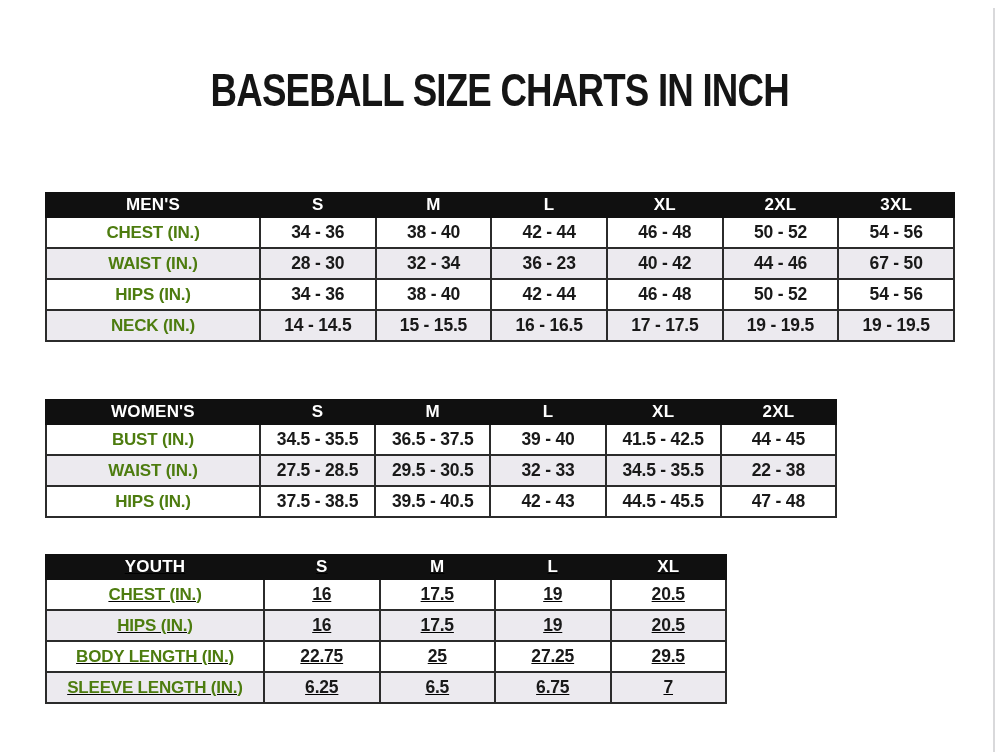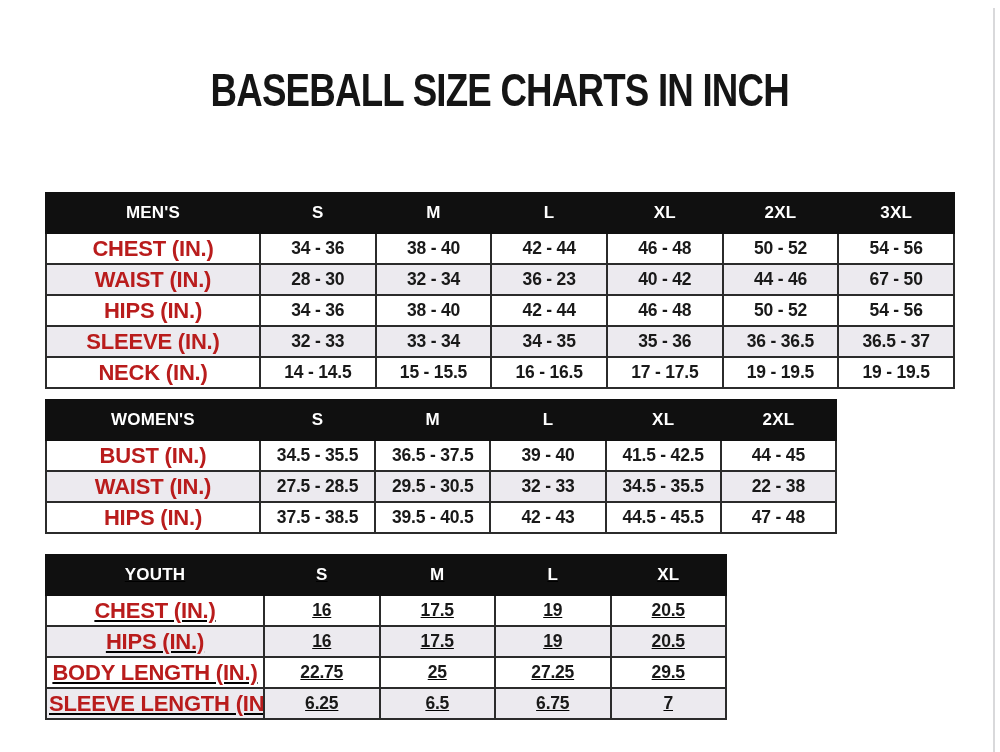--- a/index.html
+++ b/index.html
@@ -45,35 +45,35 @@
   #youth-table  { top: 554px; width: 682px; text-decoration: underline; }
 
   .size-table th, .size-table td {
     border: 2px solid #2b2b2b;
     text-align: center;
     vertical-align: middle;
     padding: 0 2px;
     overflow: hidden;
     white-space: nowrap;
   }
-  .size-table thead tr { height: 40px; }
+  .size-table thead tr { height: 24px; }
   .size-table thead th {
     background: #101010;
     color: #ffffff;
     font-size: 17px;
     font-weight: 700;
     border-color: #101010;
     letter-spacing: 0.2px;
   }
   .size-table tbody tr { height: 31px; background: #ffffff; }
   .size-table tbody tr:nth-child(even) { background: #eceaef; }
   .size-table tbody th.rowlabel {
-    font-size: 22px;
-    font-weight: 700;
-    color: #b91c1c;
+    font-size: 17px;
+    font-weight: 700;
+    color: #4d7c0f;
     letter-spacing: -0.2px;
   }
   .size-table tbody td {
     font-size: 17.5px;
     font-weight: 700;
     color: #191919;
     letter-spacing: -0.2px;
   }
   .size-table thead th:first-child { width: 208px; }
   #youth-table thead th:first-child { width: 212px; }
@@ -130,29 +130,20 @@
         <tr>
           <th class="rowlabel">HIPS (IN.)</th>
           <td>34 - 36</td>
           <td>38 - 40</td>
           <td>42 - 44</td>
           <td>46 - 48</td>
           <td>50 - 52</td>
           <td>54 - 56</td>
         </tr>
         <tr>
-          <th class="rowlabel">SLEEVE (IN.)</th>
-          <td>32 - 33</td>
-          <td>33 - 34</td>
-          <td>34 - 35</td>
-          <td>35 - 36</td>
-          <td>36 - 36.5</td>
-          <td>36.5 - 37</td>
-        </tr>
-        <tr>
           <th class="rowlabel">NECK (IN.)</th>
           <td>14 - 14.5</td>
           <td>15 - 15.5</td>
           <td>16 - 16.5</td>
           <td>17 - 17.5</td>
           <td>19 - 19.5</td>
           <td>19 - 19.5</td>
         </tr>
       </tbody>
   </table>

